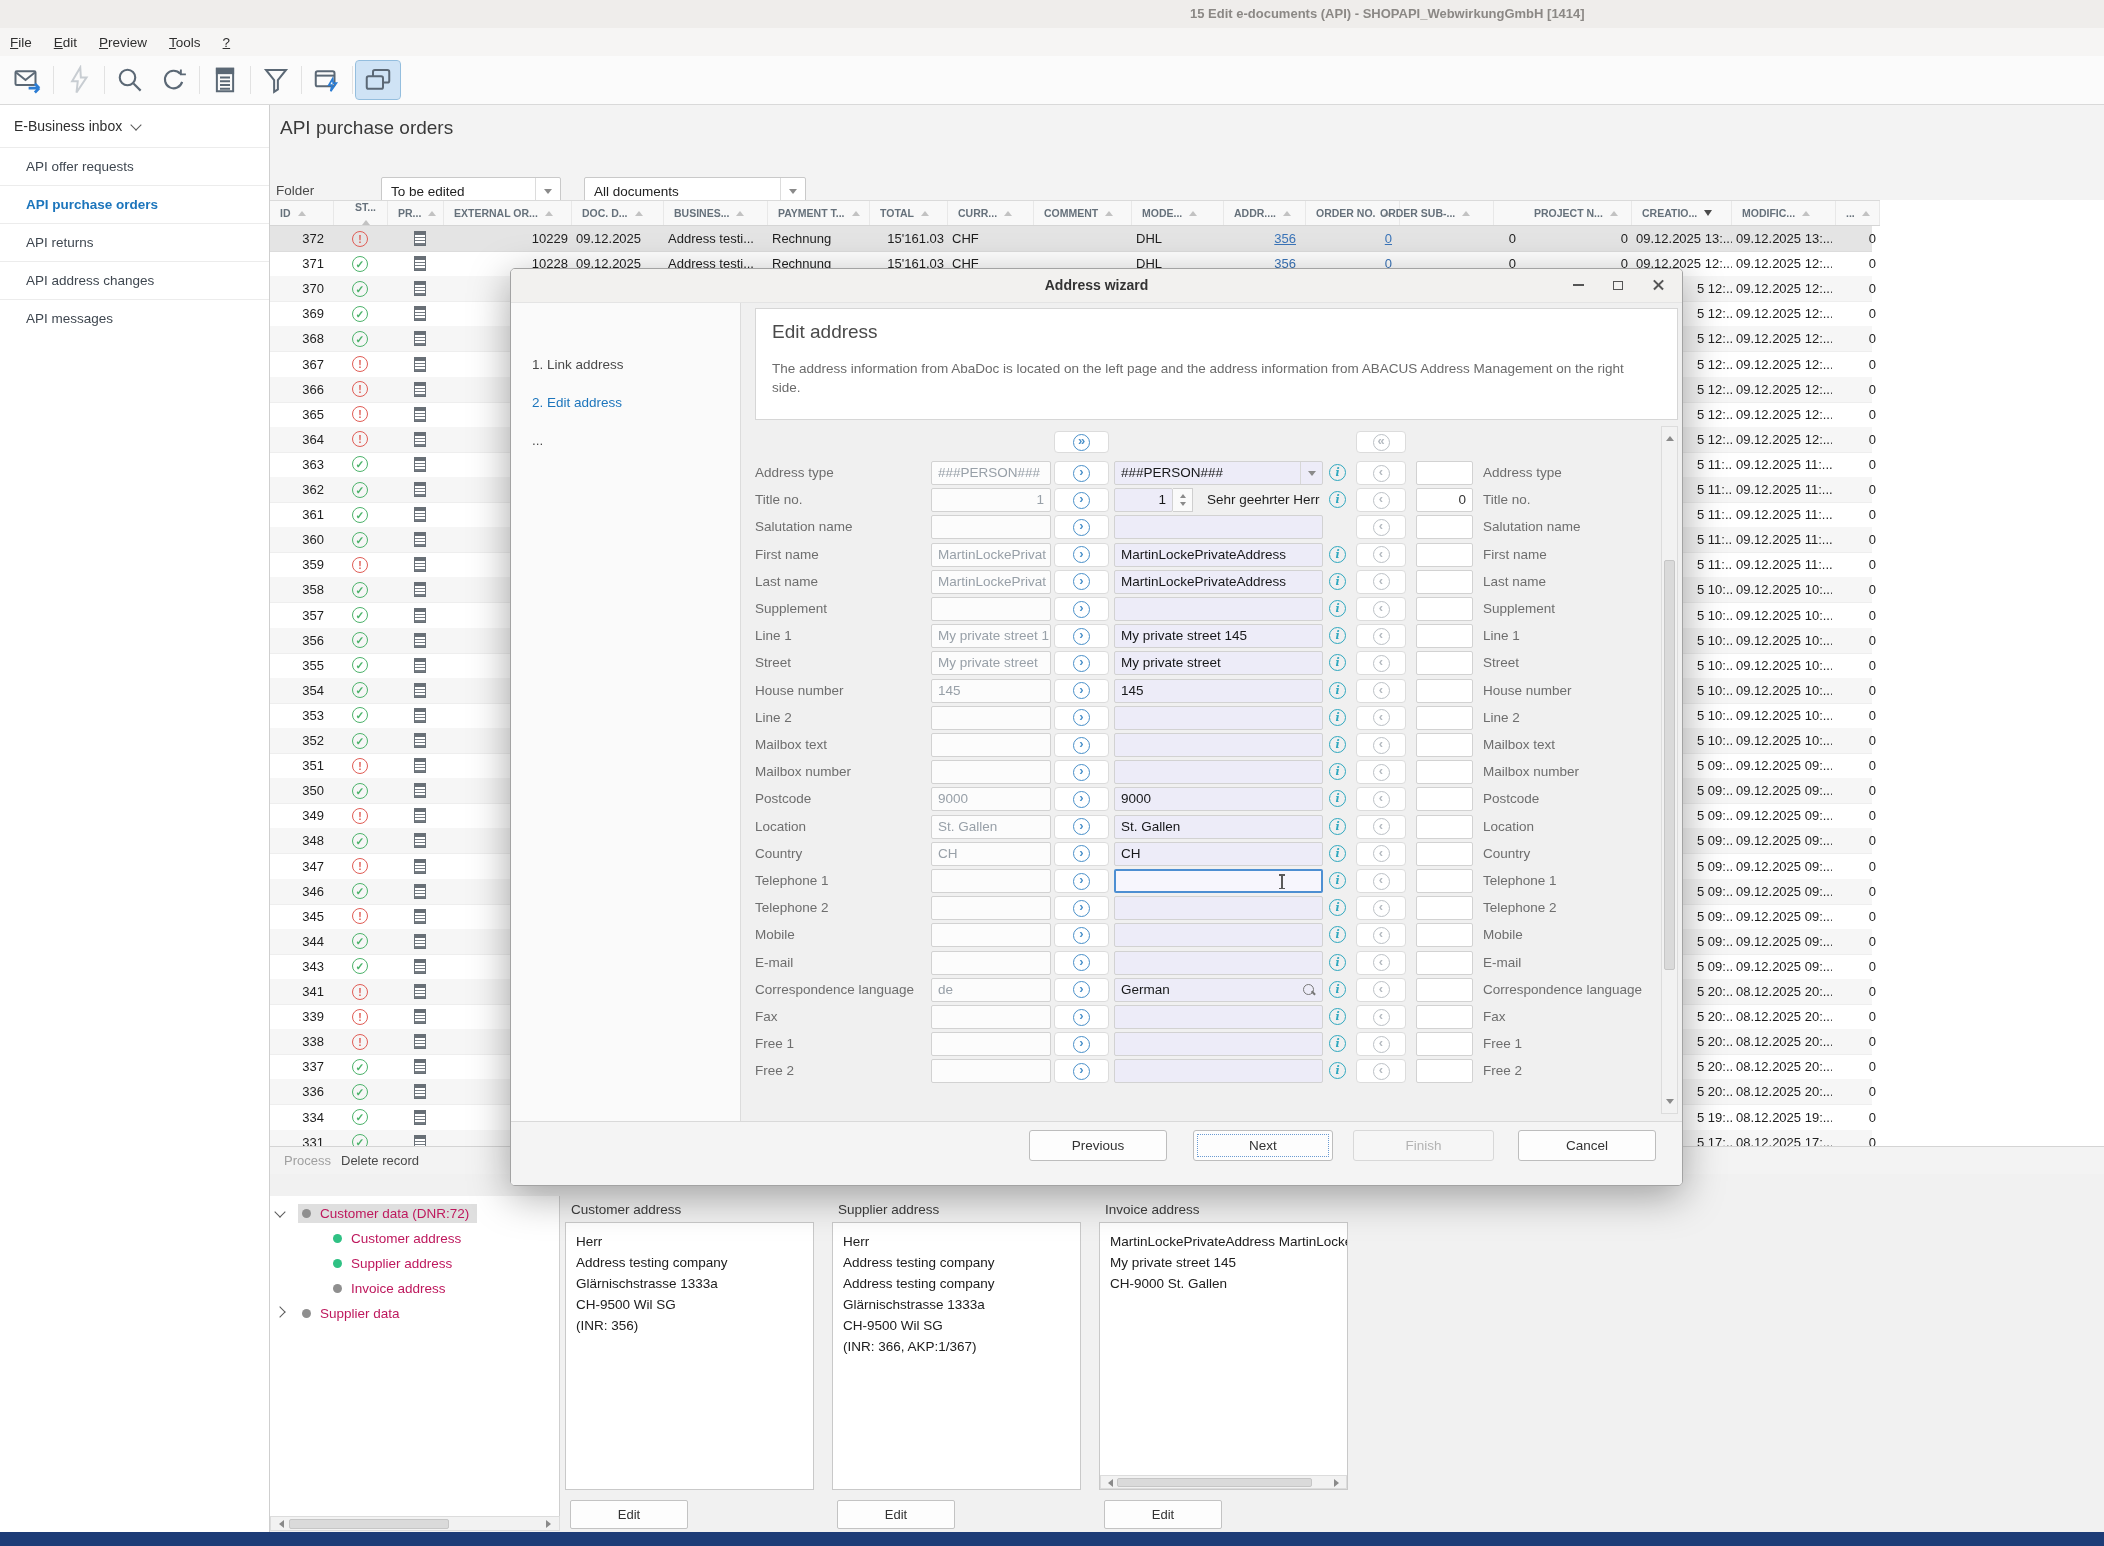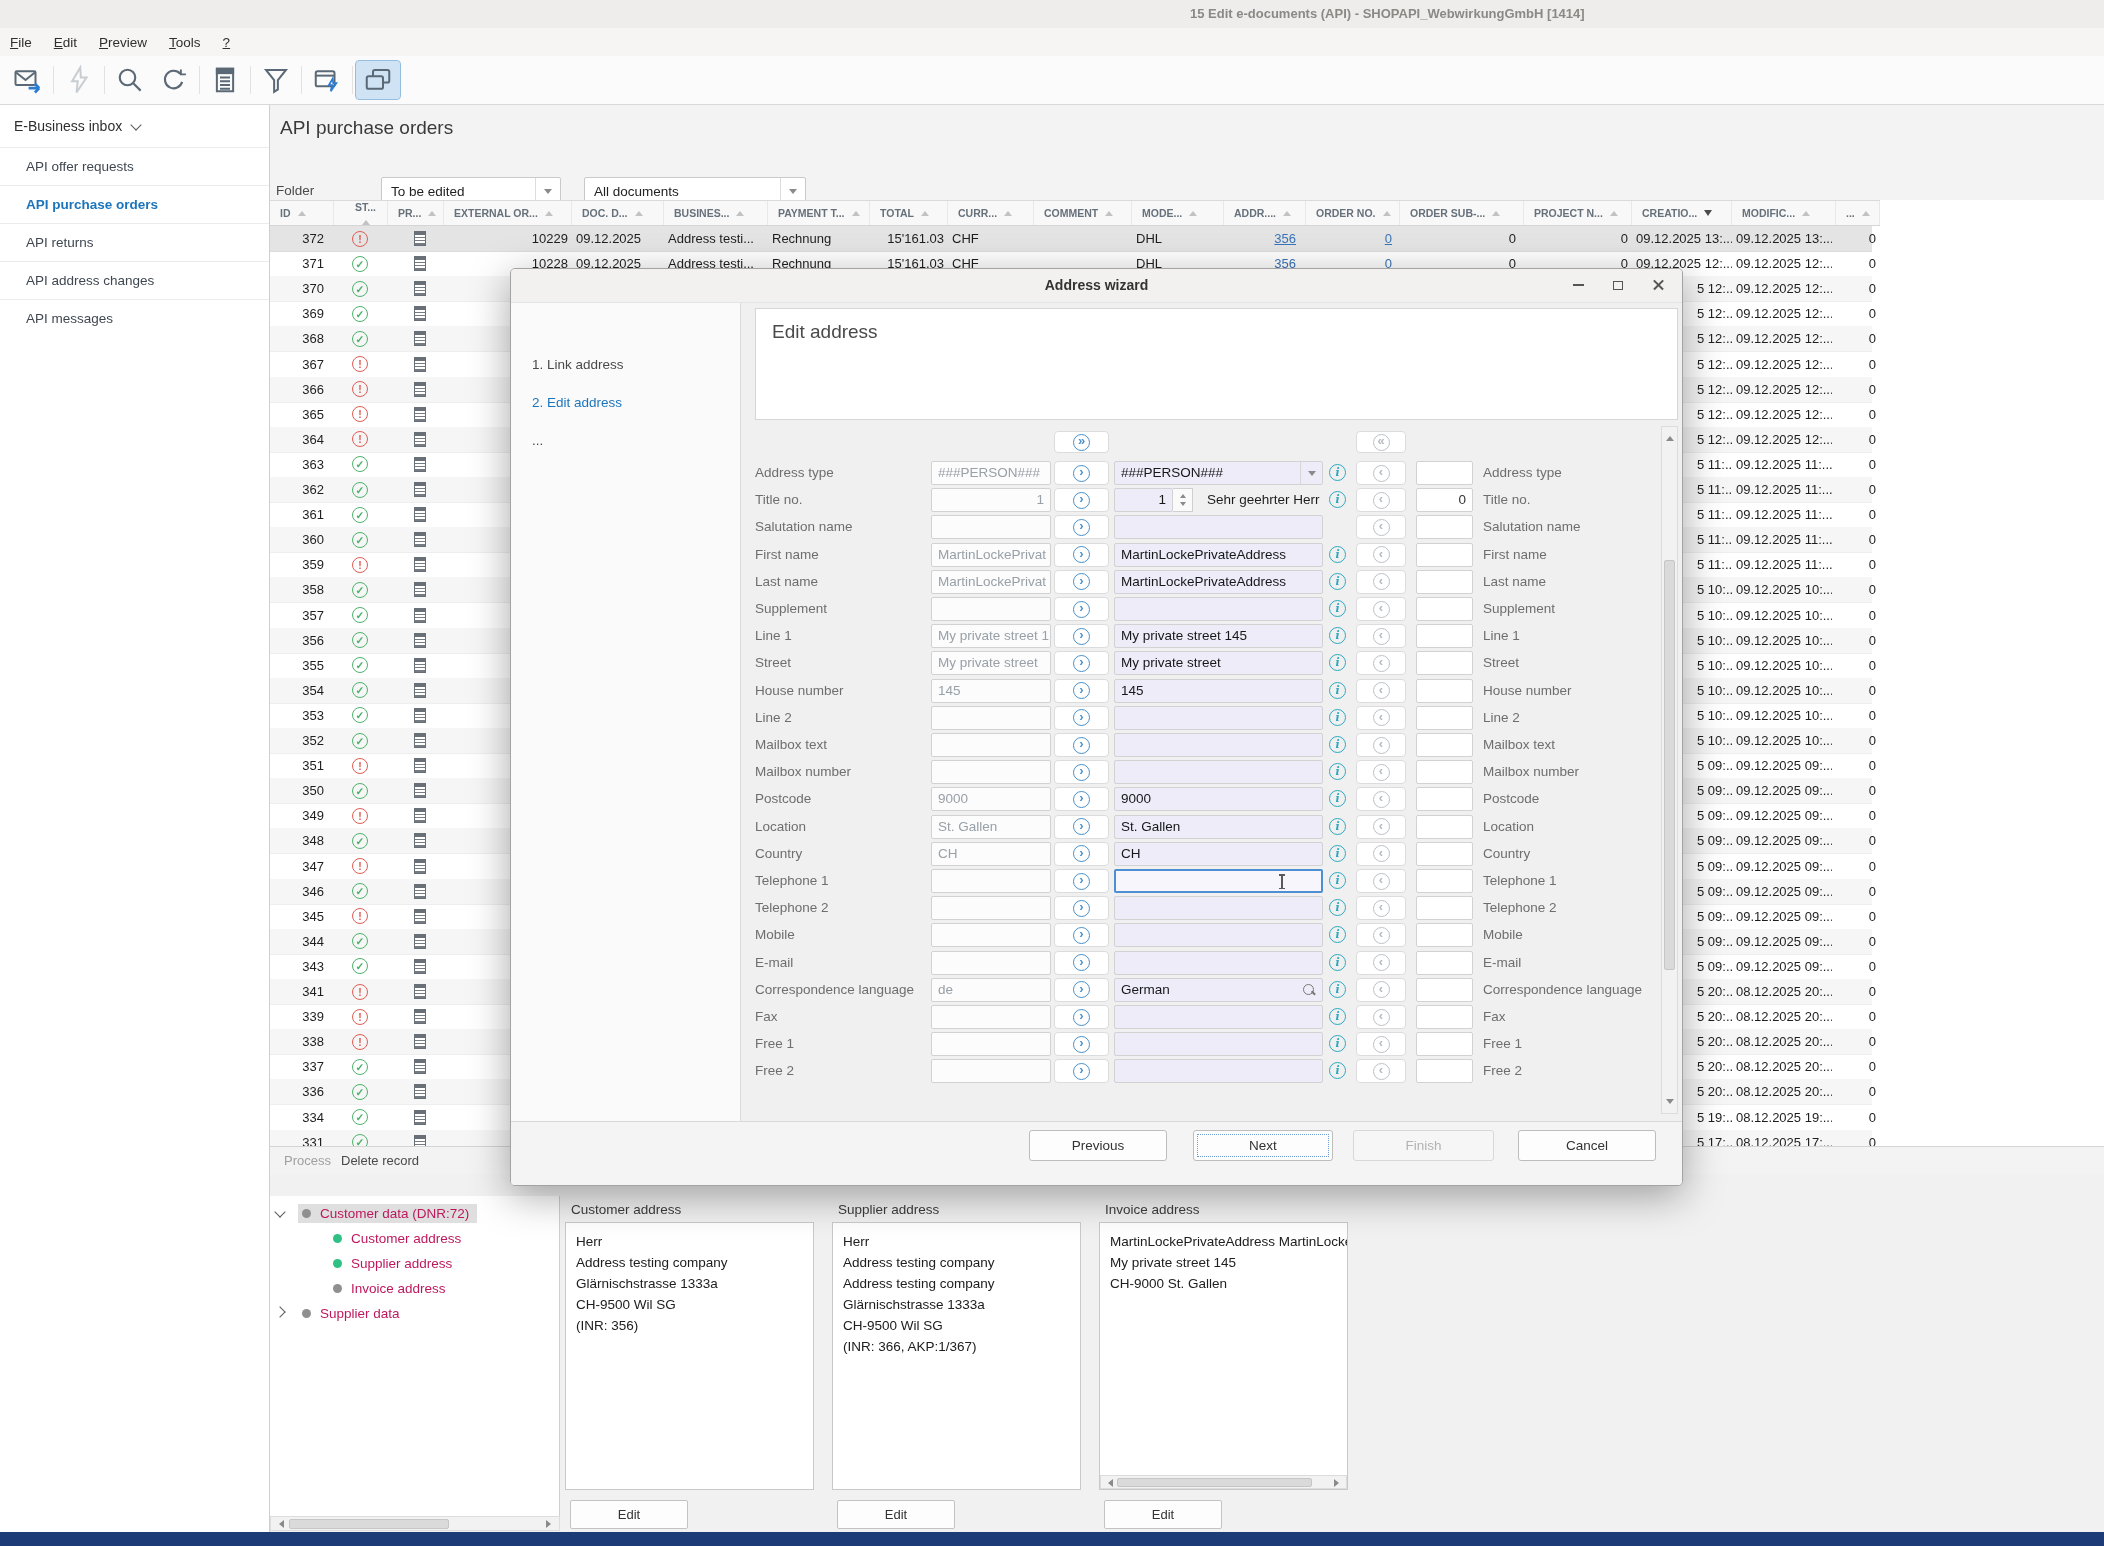--- a/index.html
+++ b/index.html
@@ -273,21 +273,21 @@
         <i class="sort"></i>
       </div>
       <div class="th" style="left: 954px; width: 82px;">
         <span>ADDR....</span>
         <i class="sort"></i>
       </div>
       <div class="th" style="left: 1036px; width: 94px;">
         <span>ORDER NO.</span>
         <i class="sort"></i>
       </div>
-      <div class="th" style="left: 1130px; width: 124px; align-items: center;">
+      <div class="th" style="left: 1100px; width: 124px; align-items: center;">
         <span>ORDER SUB-...</span>
         <i class="sort"></i>
       </div>
       <div class="th" style="left: 1254px; width: 108px;">
         <span>PROJECT N...</span>
         <i class="sort"></i>
       </div>
       <div class="th" style="left: 1362px; width: 100px;">
         <span>CREATIO...</span>
         <i class="sort desc"></i>
@@ -910,20 +910,21 @@
           </span>
       </span>
     </div>
     <div class="steps">
         <div class="step" style="top: 54px;">1. Link address</div>
         <div class="step active" style="top: 92px;">2. Edit address</div>
         <div class="step" style="top: 130px;">...</div>
       </div>
     <div class="headbox">
       <div class="dheading">Edit address</div>
+      <div class="ddesc">The address information from AbaDoc is located on the left page and the address information from ABACUS Address Management on the right side.</div>
     </div>
 
     <div class="abtn" style="left:543px;top:162px;width:55px;height:22px;">
         <span class="cir">»</span>
       </div>
     <div class="abtn gray" style="left:845px;top:162px;width:50px;height:22px;">
         <span class="cir">«</span>
       </div>
 
     <div id="formrows">

